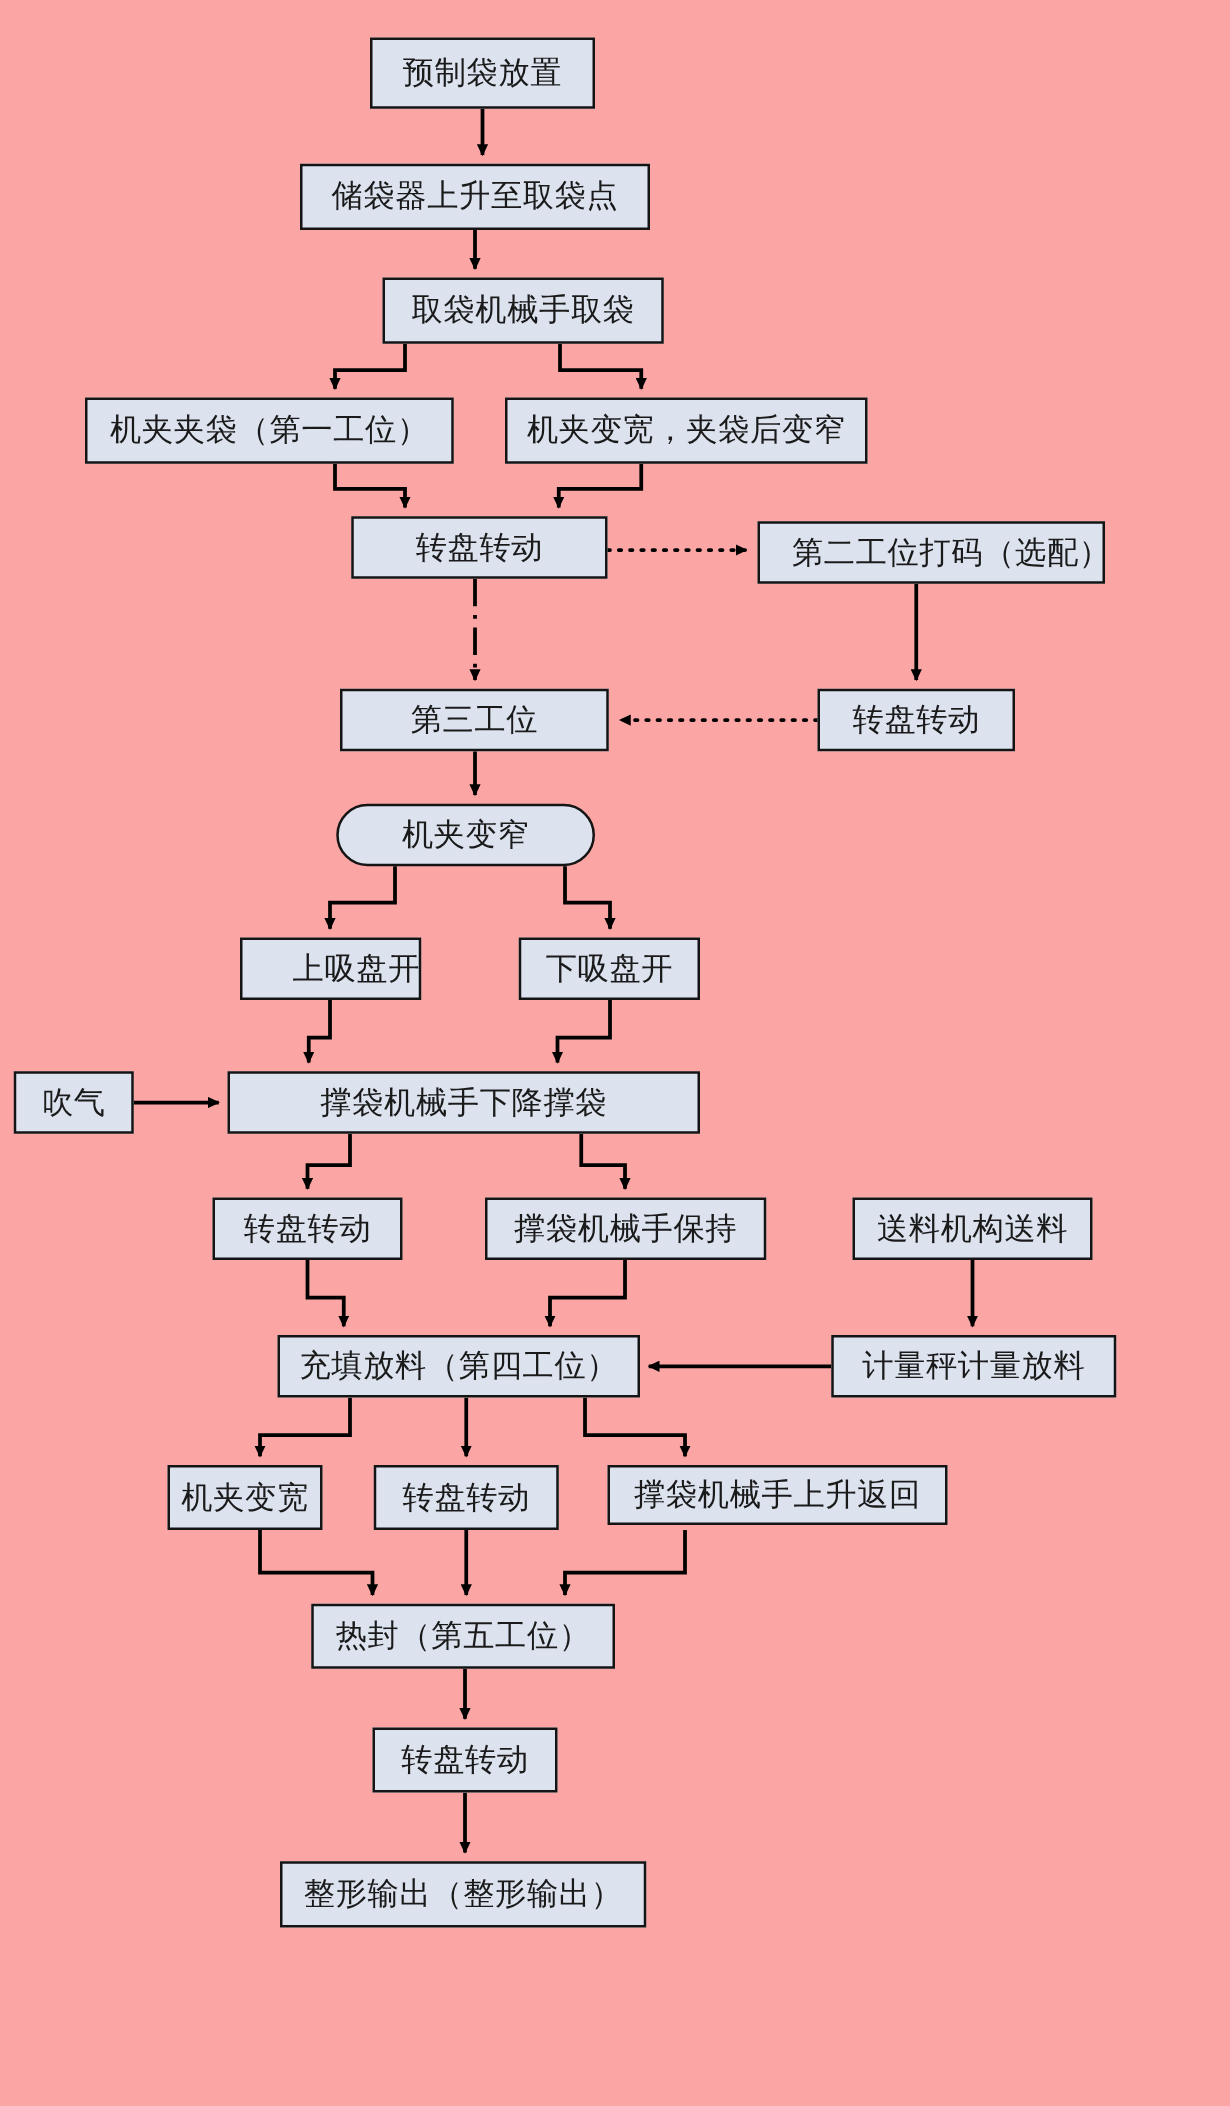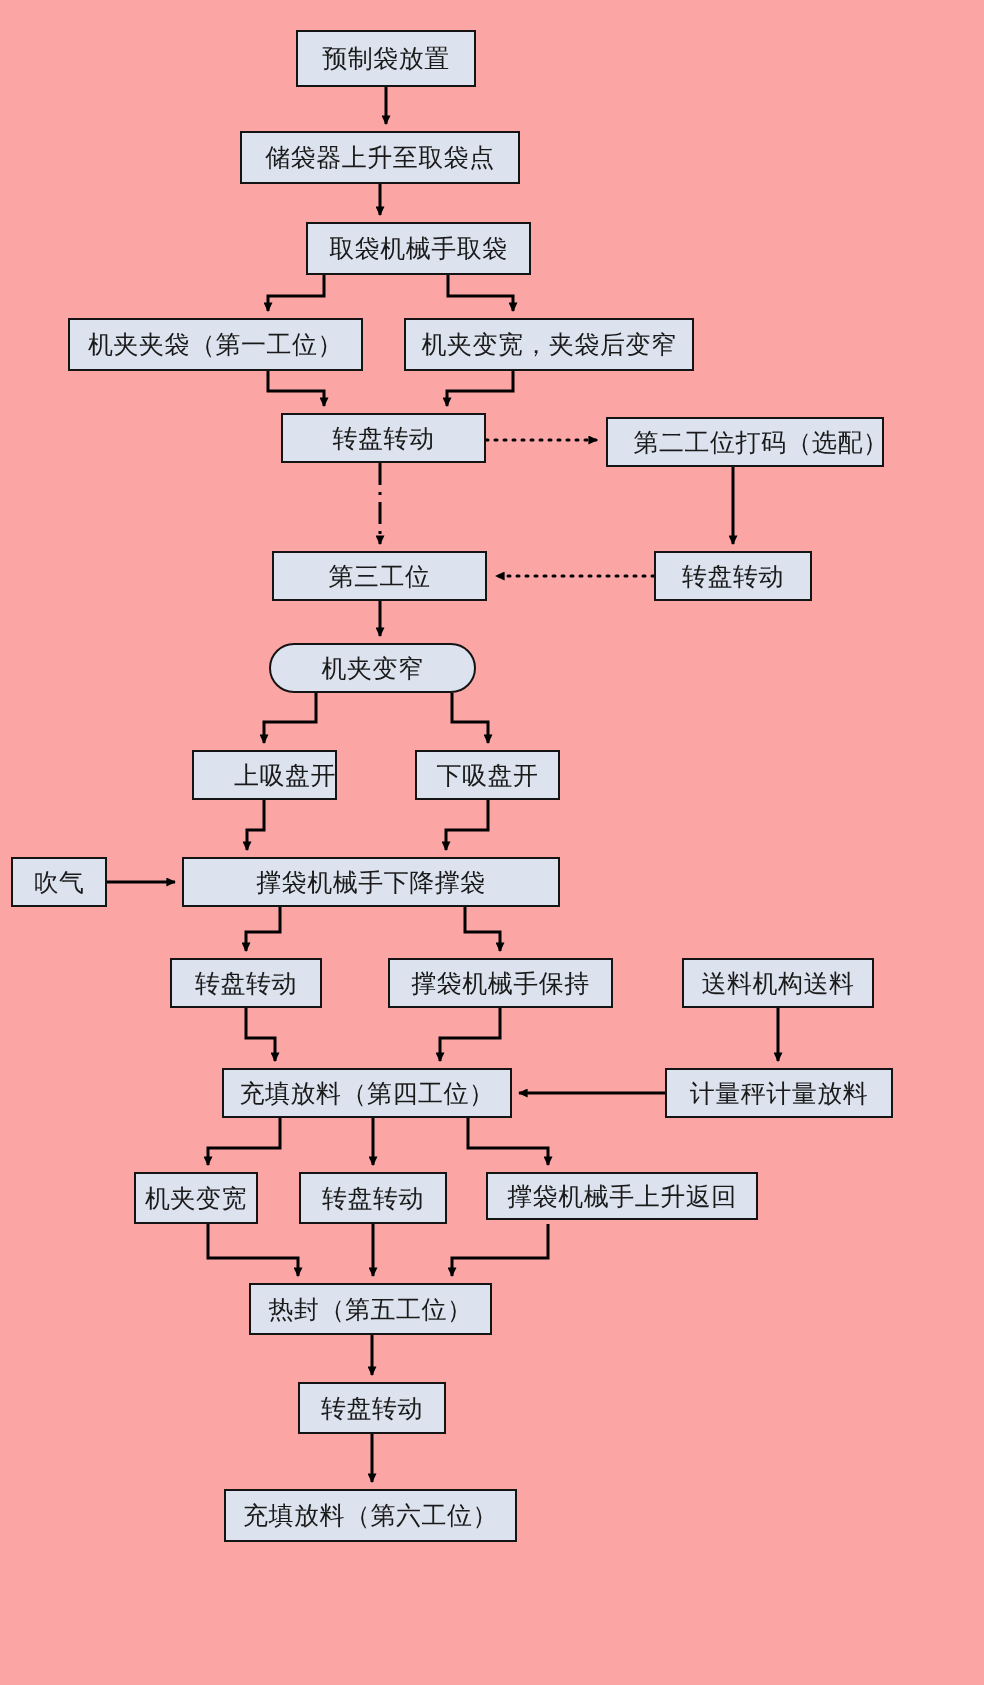--- a/index.html
+++ b/index.html
@@ -163,17 +163,17 @@
       <div class="node" style="left: 466px; top: 1172px; width: 272px; height: 48px; margin-left: 20px;">
         <span>撑袋机械手上升返回</span>
       </div>
       <div class="node" style="left: 249px; top: 1283px; width: 243px; height: 52px;">
         <span>热封（第五工位）</span>
       </div>
       <div class="node" style="left: 298px; top: 1382px; width: 148px; height: 52px;">
         <span>转盘转动</span>
       </div>
       <div class="node" style="left: 224px; top: 1489px; width: 293px; height: 53px;">
-        <span>充填放料（第六工位）</span>
+        <span>整形输出（整形输出）</span>
       </div>
     </div>
 
 </div>
 
 </body></html>

